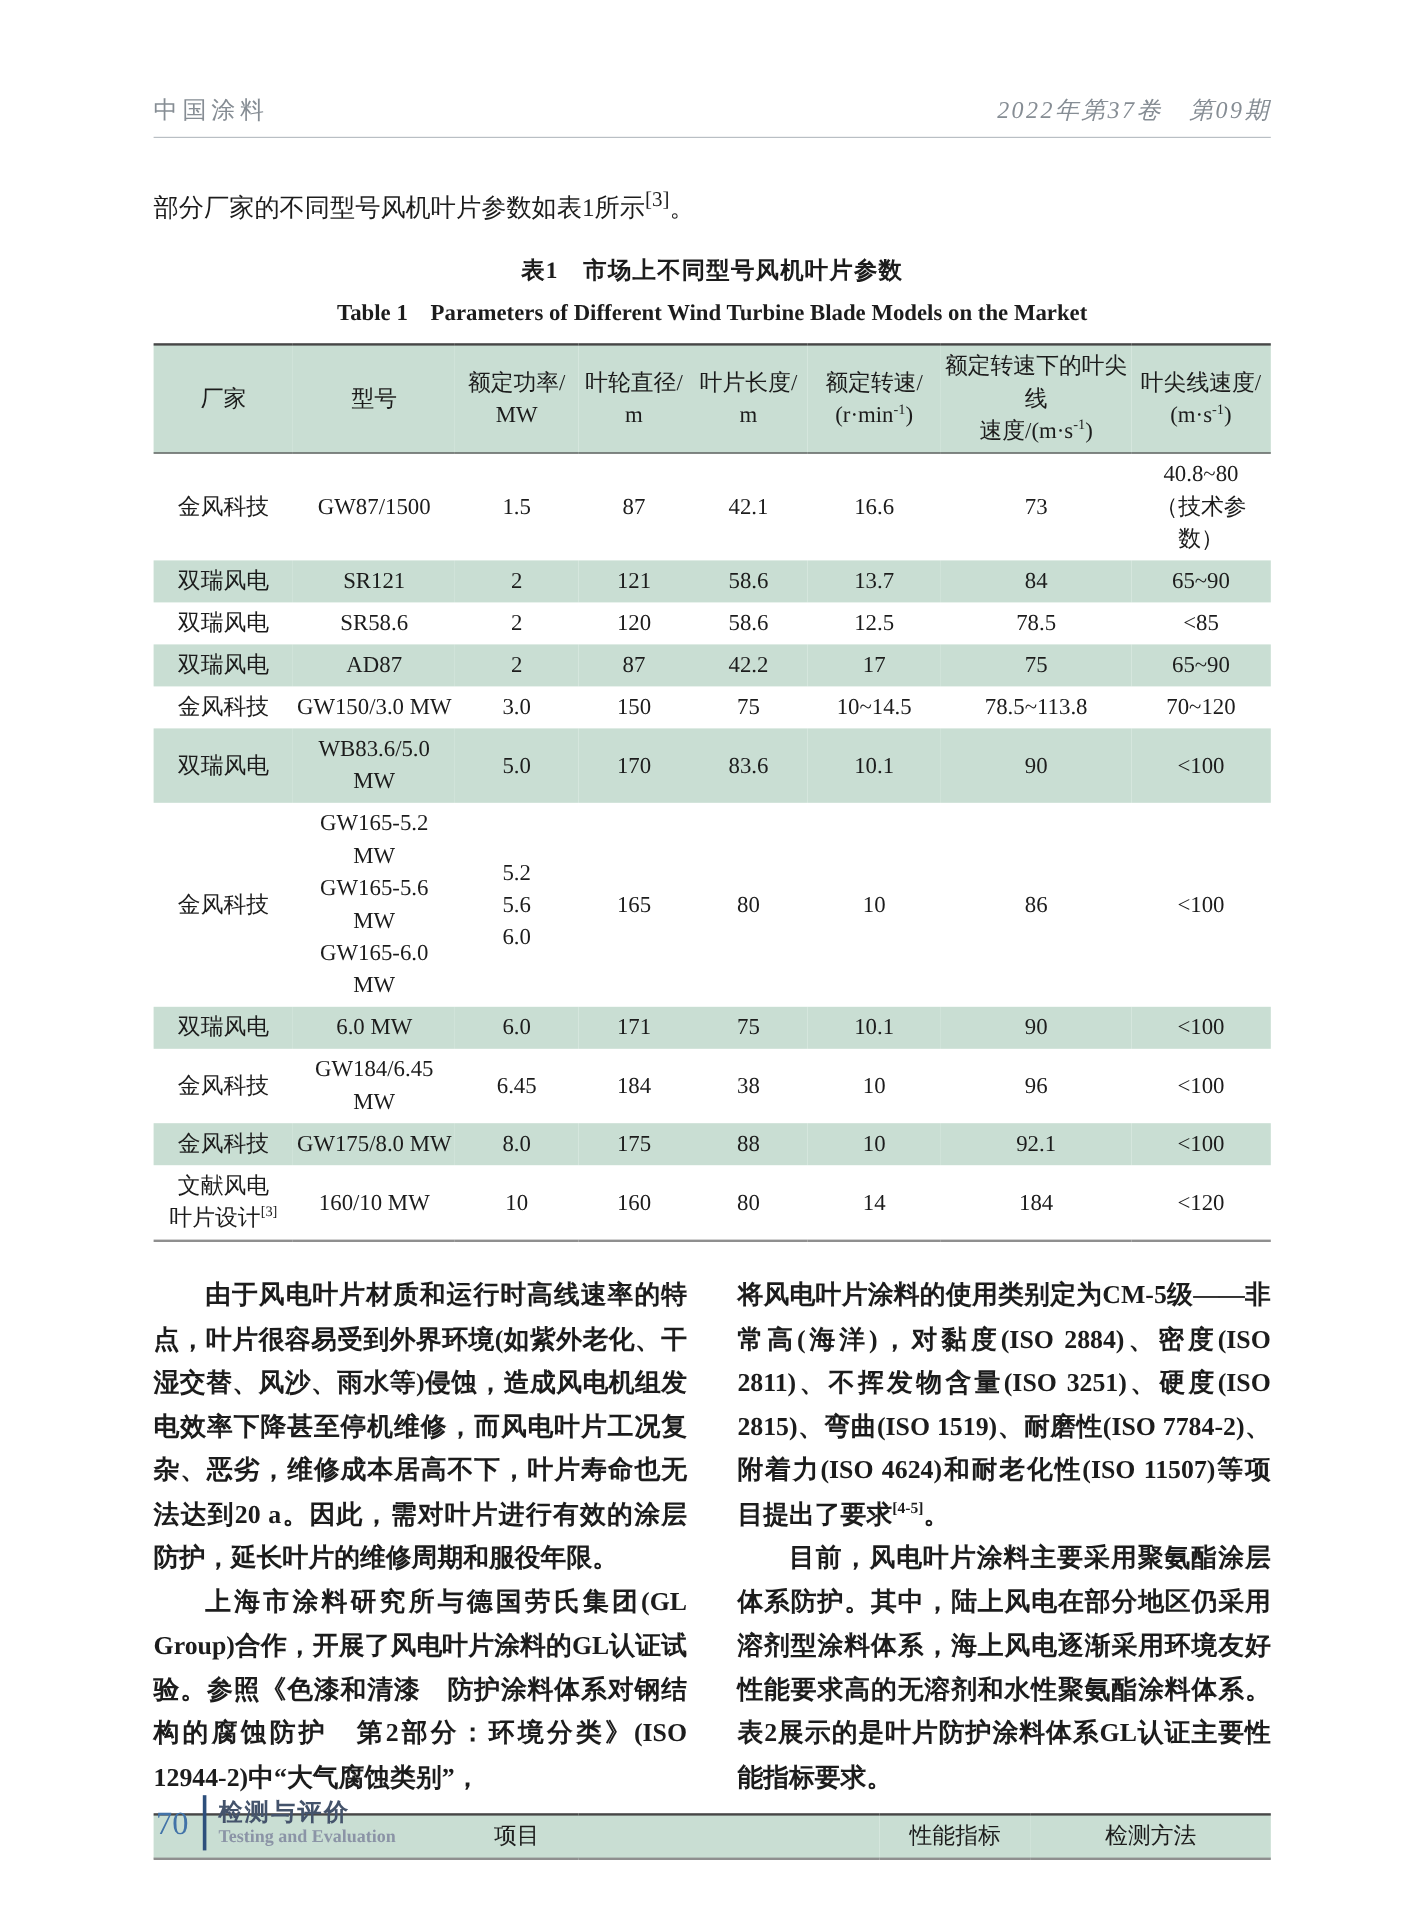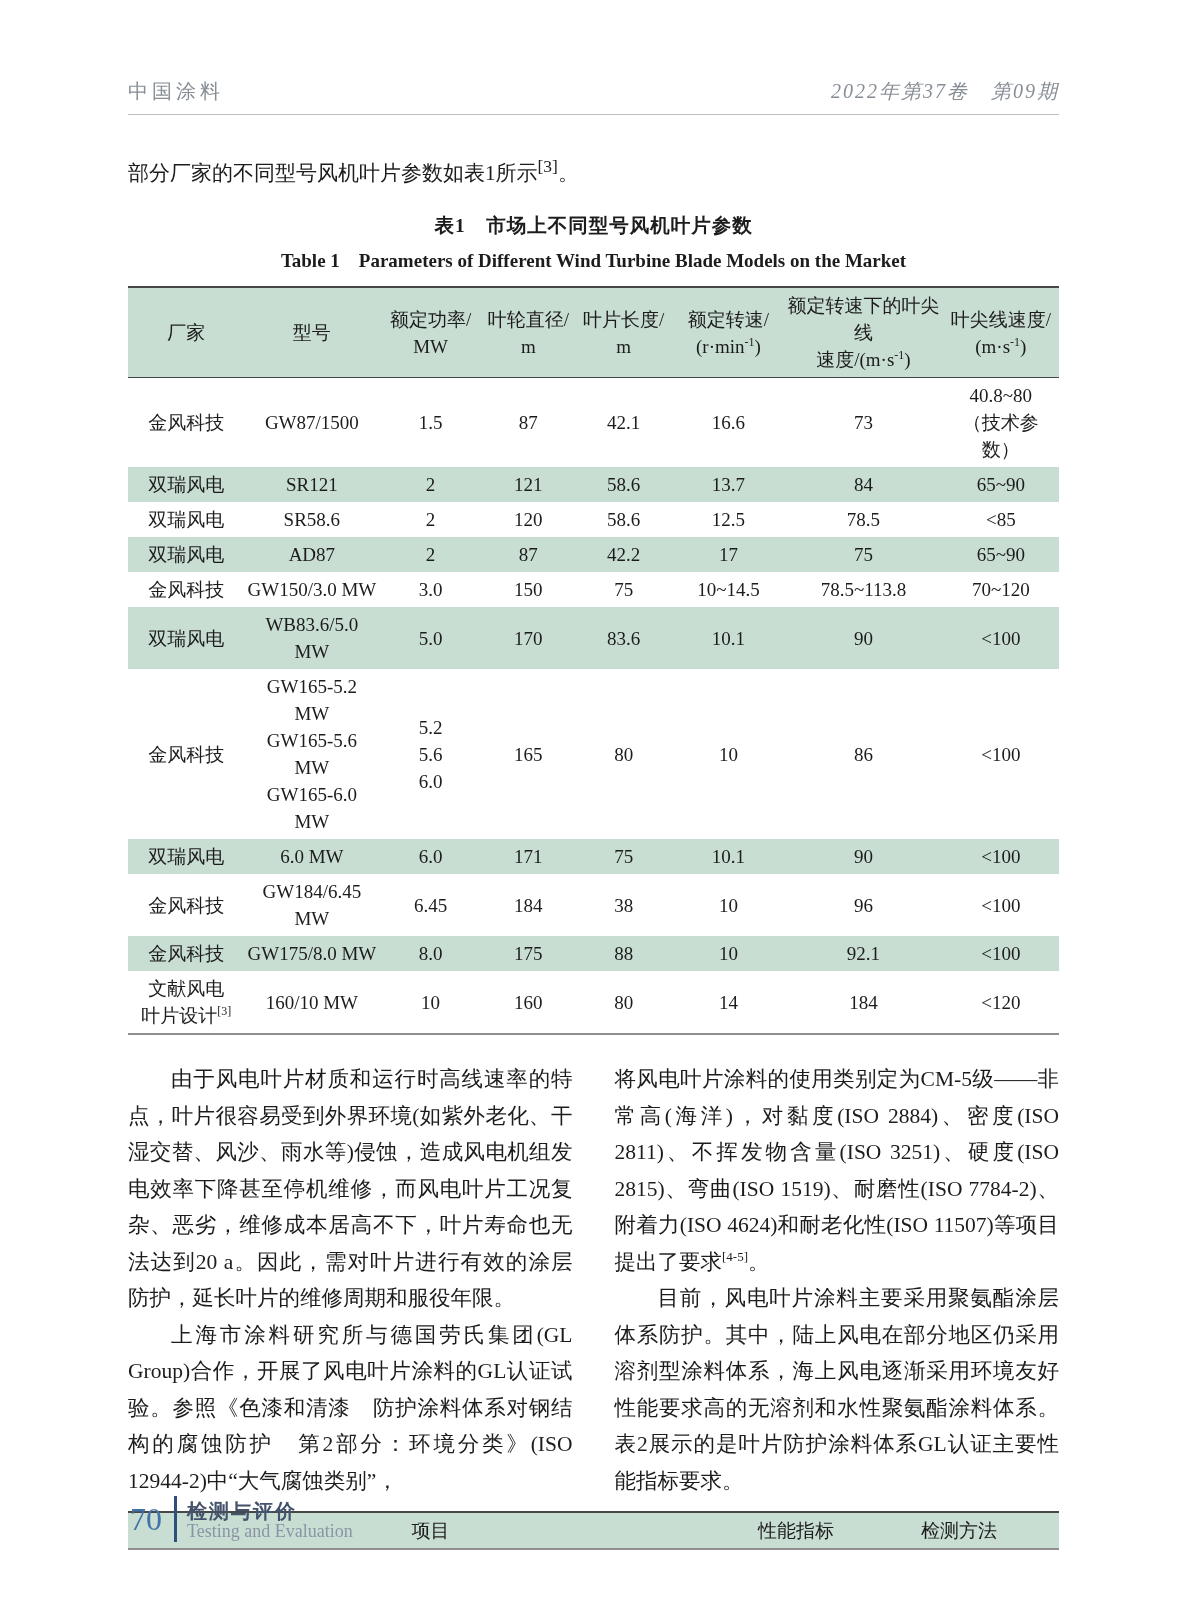--- a/index.html
+++ b/index.html
@@ -35,36 +35,36 @@
     padding:4px 3px;vertical-align:middle;text-align:center;
     line-height:27px;font-weight:normal;word-break:break-word;
   }
   table.paper-table thead tr{background:#c9ded3;}
   table.paper-table thead{border-bottom:1px solid #474747;}
   table.paper-table{border-top:2px solid #474747;border-bottom:2px solid #8f8f8f;}
   tr.shaded{background:#c9ded3;}
   table.paper-table sup{font-size:12px;line-height:0;}
   
   .body-cols{display:flex;gap:42px;margin-top:26px;}
-  .body-cols .col{flex:1;min-width:0;}
+  .body-cols .col{flex:1;min-width:0;font-weight:bold;}
   .body-cols p{
     margin:0;font-size:21.5px;line-height:36.5px;
     text-align:justify;text-justify:inter-ideograph;
   }
   .body-cols p.indent{text-indent:2em;}
   .body-cols sup{font-size:13px;line-height:0;}
   
   .footer{
     position:absolute;left:130px;top:1496px;
     display:flex;align-items:center;
   }
-  .footer .pageno{font-size:32px;color:#4273a8;margin-right:12px;}
+  .footer .pageno{font-size:27px;color:#4273a8;margin-right:12px;}
   .footer .bar{width:3px;height:46px;background:#2d4f7c;margin-right:10px;}
   .footer .sec-zh{font-size:20px;font-weight:bold;color:#44536b;letter-spacing:2px;line-height:24px;}
-  .footer .sec-en{font-size:18px;color:#8b94a6;font-weight:normal;line-height:17px;}
+  .footer .sec-en{font-size:15px;color:#8b94a6;font-weight:bold;line-height:17px;}
 </style>
 </head>
 <body>
 
 <div class="page">
 
   <div class="runhead">
     <span>中国涂料</span>
     <span class="issue">2022年第37卷　第09期</span>
   </div>

